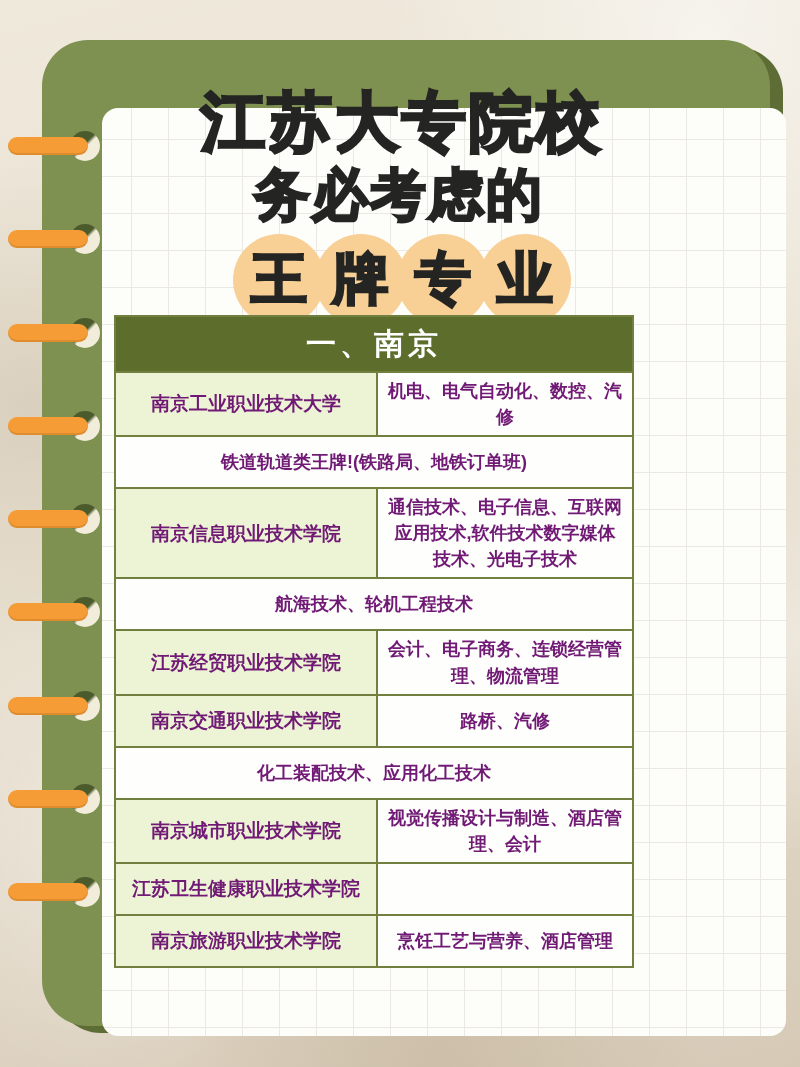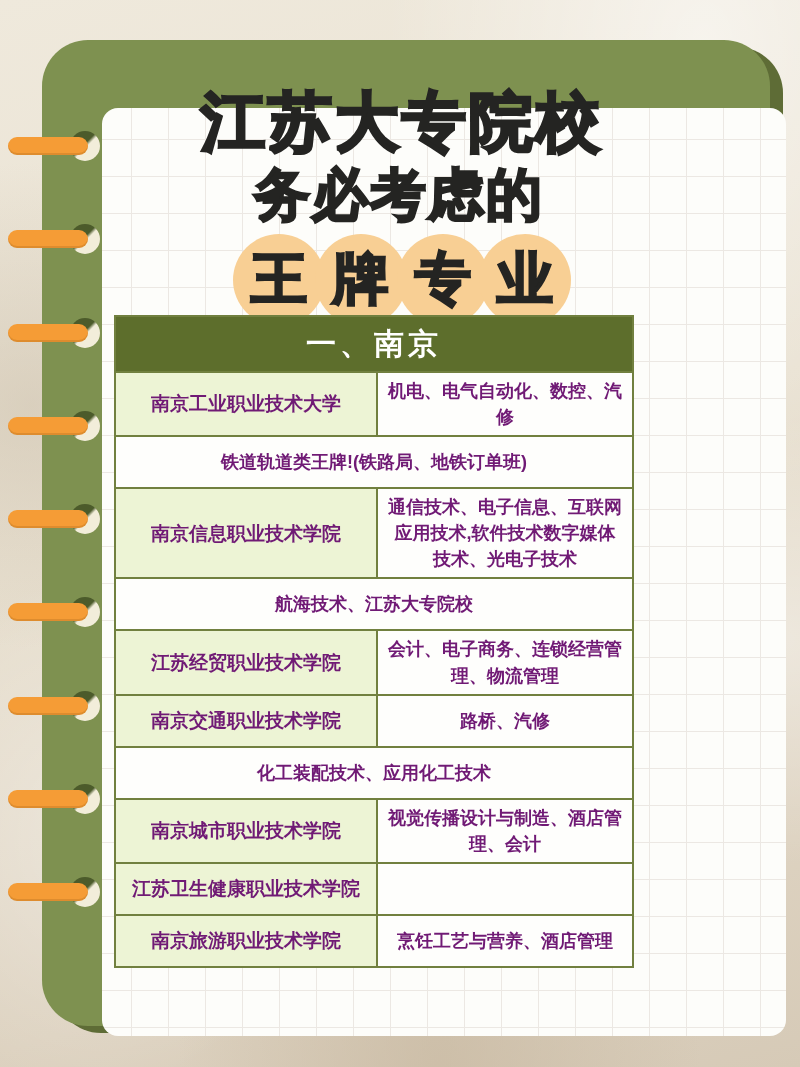--- a/index.html
+++ b/index.html
@@ -113,21 +113,21 @@
         <div class="cell majors">机电、电气自动化、数控、汽修</div>
       </div>
       <div class="trow">
         <div class="cell majors">铁道轨道类王牌!(铁路局、地铁订单班)</div>
       </div>
       <div class="trow">
         <div class="cell school">南京信息职业技术学院</div>
         <div class="cell majors">通信技术、电子信息、互联网应用技术,软件技术数字媒体技术、光电子技术</div>
       </div>
       <div class="trow">
-        <div class="cell majors">航海技术、江苏大专院校</div>
+        <div class="cell majors">航海技术、轮机工程技术</div>
       </div>
       <div class="trow">
         <div class="cell school">江苏经贸职业技术学院</div>
         <div class="cell majors">会计、电子商务、连锁经营管理、物流管理</div>
       </div>
       <div class="trow">
         <div class="cell school">南京交通职业技术学院</div>
         <div class="cell majors">路桥、汽修</div>
       </div>
       <div class="trow">

